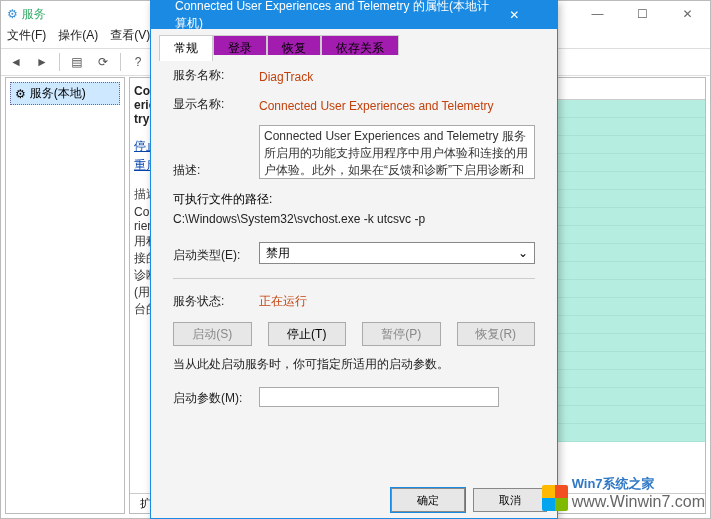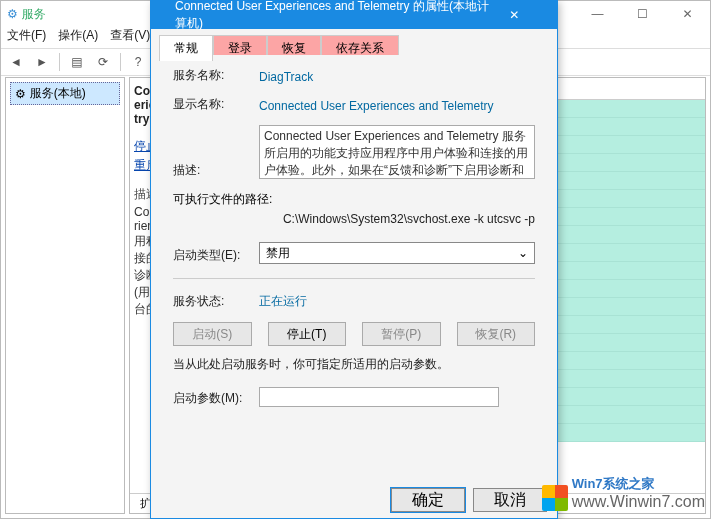--- a/index.html
+++ b/index.html
@@ -34,38 +34,38 @@
 .grid-body { position: absolute; top: 22px; bottom: 0; left: 0; right: 0; overflow: hidden; }
 .grow { display: flex; height: 18px; align-items: center; background: #b5eee0; border-bottom: 1px solid #a8e2d4; }
 .grow div { padding: 0 6px; white-space: nowrap; overflow: hidden; }
 .c-desc { width: 38px; } .c-stat { width: 48px; } .c-start { width: 72px; }
 
 
 .dlg { position: absolute; left: 150px; top: 0; width: 408px; height: 519px; background: #f4f4f4; border: 1px solid #1a8ae2; box-shadow: 2px 2px 8px rgba(0,0,0,0.25); }
 .dlg-title { height: 28px; background: #1a8ae2; color: #fff; display: flex; align-items: center; padding: 0 24px; font-size: 12px; }
 .dlg-title .close { margin-left: auto; width: 40px; text-align: center; }
 .dlg-tabs { display: flex; padding: 6px 8px 0; gap: 0; }
-.dlg-tabs div { padding: 4px 14px; border: 1px solid #ccc; border-bottom: none; background: #fca5a5; font-size: 12px; }
+.dlg-tabs div { padding: 4px 14px; border: 1px solid #ccc; border-bottom: none; background: #a21caf; font-size: 12px; }
 .dlg-tabs div.active { background: #fff; position: relative; z-index: 2; }
 .dlg-panel { margin: 0 8px 8px; background: #fff; border: 1px solid #ccc; padding: 12px 14px; position: absolute; top: 54px; bottom: 40px; left: 0; right: 0; background: #f4f4f4; border: none; }
 .field { display: flex; margin-bottom: 12px; align-items: flex-end; }
 .field .k { width: 86px; flex-shrink: 0; color: #222; }
-.field .v { flex: 1; color: #0369a1; }
+.field .v { flex: 1; color: #c2410c; }
 .desc-box { width: 280px; height: 54px; border: 1px solid #aaa; background: #fff; padding: 2px 4px; font-size: 12px; overflow: hidden; color: #333; }
-.exe { margin-top: 4px; margin-bottom: 16px; color: #222; text-align: right; }
+.exe { margin-top: 4px; margin-bottom: 16px; color: #222; }
 .combo { width: 280px; height: 22px; border: 1px solid #888; background: #fff; display: flex; align-items: center; padding: 0 6px; justify-content: space-between; }
 .hr { height: 1px; background: #ccc; margin: 14px 0; }
 .btnrow { display: flex; gap: 16px; margin: 10px 0; }
 .btnrow button { flex: 1; height: 24px; background: #e7e7e7; border: 1px solid #aaa; font-size: 12px; }
 .btnrow button:disabled { color: #888; }
 .note { margin: 6px 0 14px; color: #222; }
 .param-input { width: 240px; height: 20px; border: 1px solid #aaa; background: #fff; }
 
 .dlg-footer { position: absolute; bottom: 6px; right: 10px; display: flex; gap: 8px; }
-.dlg-footer button { width: 74px; height: 24px; border: 1px solid #888; background: #e7e7e7; font-size: 16px; margin-top: 28px; }
+.dlg-footer button { width: 74px; height: 24px; border: 1px solid #888; background: #e7e7e7; font-size: 11px; margin-top: 28px; }
 .dlg-footer button.primary { outline: 1px solid #1a8ae2; }
 
 
 .wm { position: absolute; right: 6px; bottom: 8px; font-size: 11px; color: #444; display: flex; align-items: flex-end; gap: 4px; }
 .wm .logo { width: 26px; height: 26px; background: conic-gradient(#f25022 0 25%, #7fba00 0 50%, #00a4ef 0 75%, #ffb900 0 100%); border-radius: 2px; }
 .wm b { color: #3079c6; font-size: 13px; }
 .wm small { display: block; color: #666; font-size: 16px; }
 </style>
 </head>
 <body>

